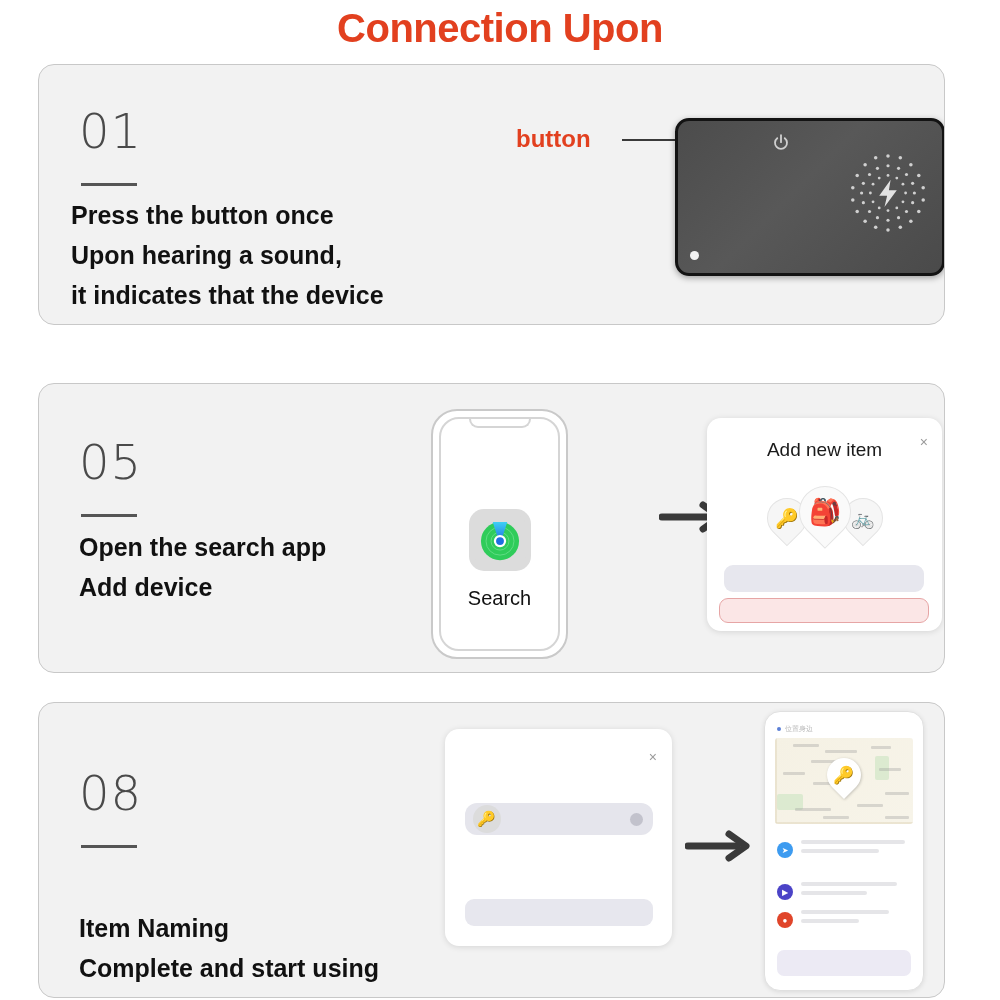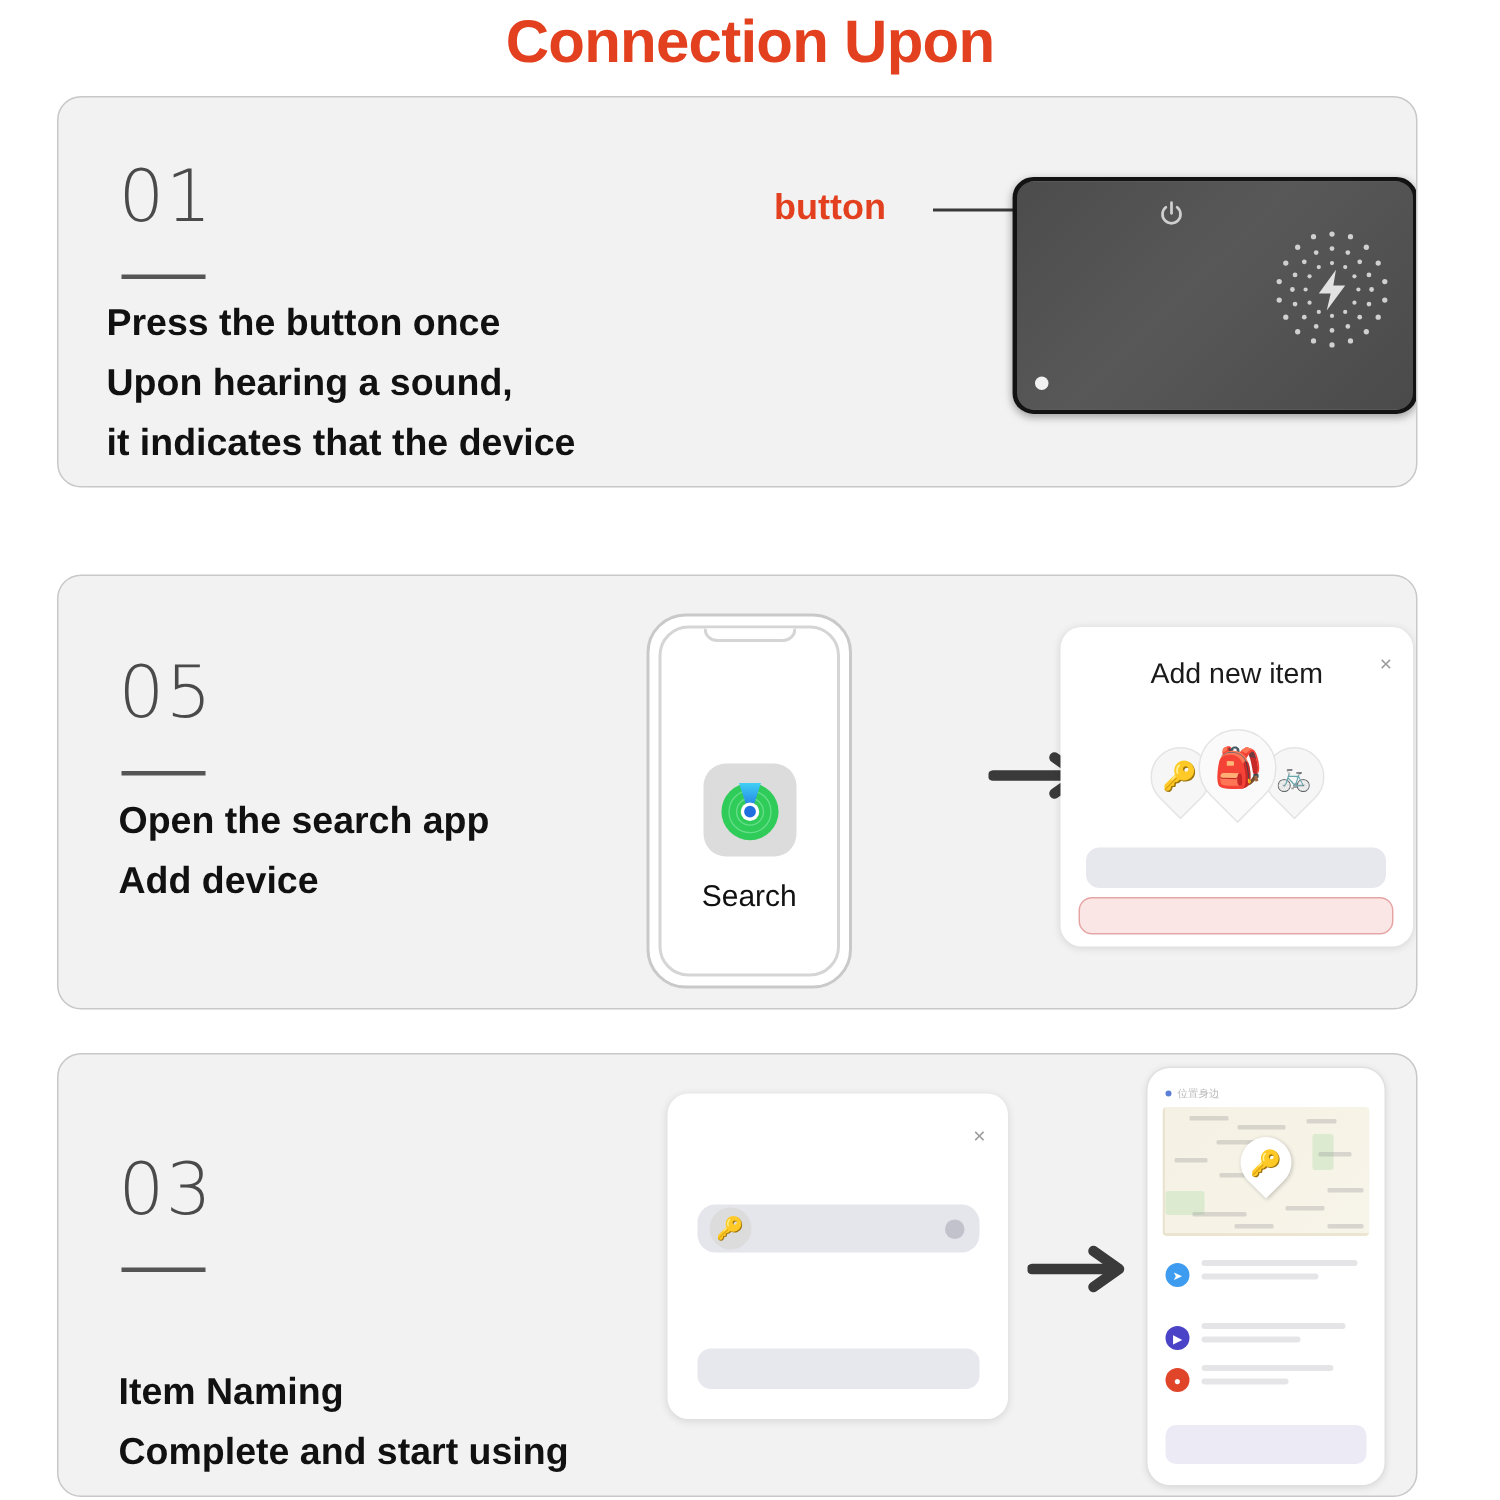--- a/index.html
+++ b/index.html
@@ -388,21 +388,21 @@
         </div>
       </div>
 
       <div class="btn-gray" style="left:17px; top:147px; width:200px; height:27px;"></div>
       <div class="btn-pink" style="left:12px; top:180px; width:210px; height:25px;"></div>
     </div>
   </div>
 
   <div class="panel" id="panel3">
 
-    <div class="step-num" style="left:40px; top:62px;">03</div>
+    <div class="step-num" style="left:40px; top:62px;">08</div>
     <div class="step-rule" style="left:42px; top:142px;"></div>
     <div class="step-text" style="left:40px; top:205px;">Item Naming
 Complete and start using</div>
 
     <div class="dialog" style="left:406px; top:26px; width:227px; height:217px;">
 
       <div class="dialog-close" style="right:15px; top:20px;">×</div>
 
       <div class="input-row" style="left:20px; top:74px; width:188px; height:32px;">
         <div class="input-avatar">

